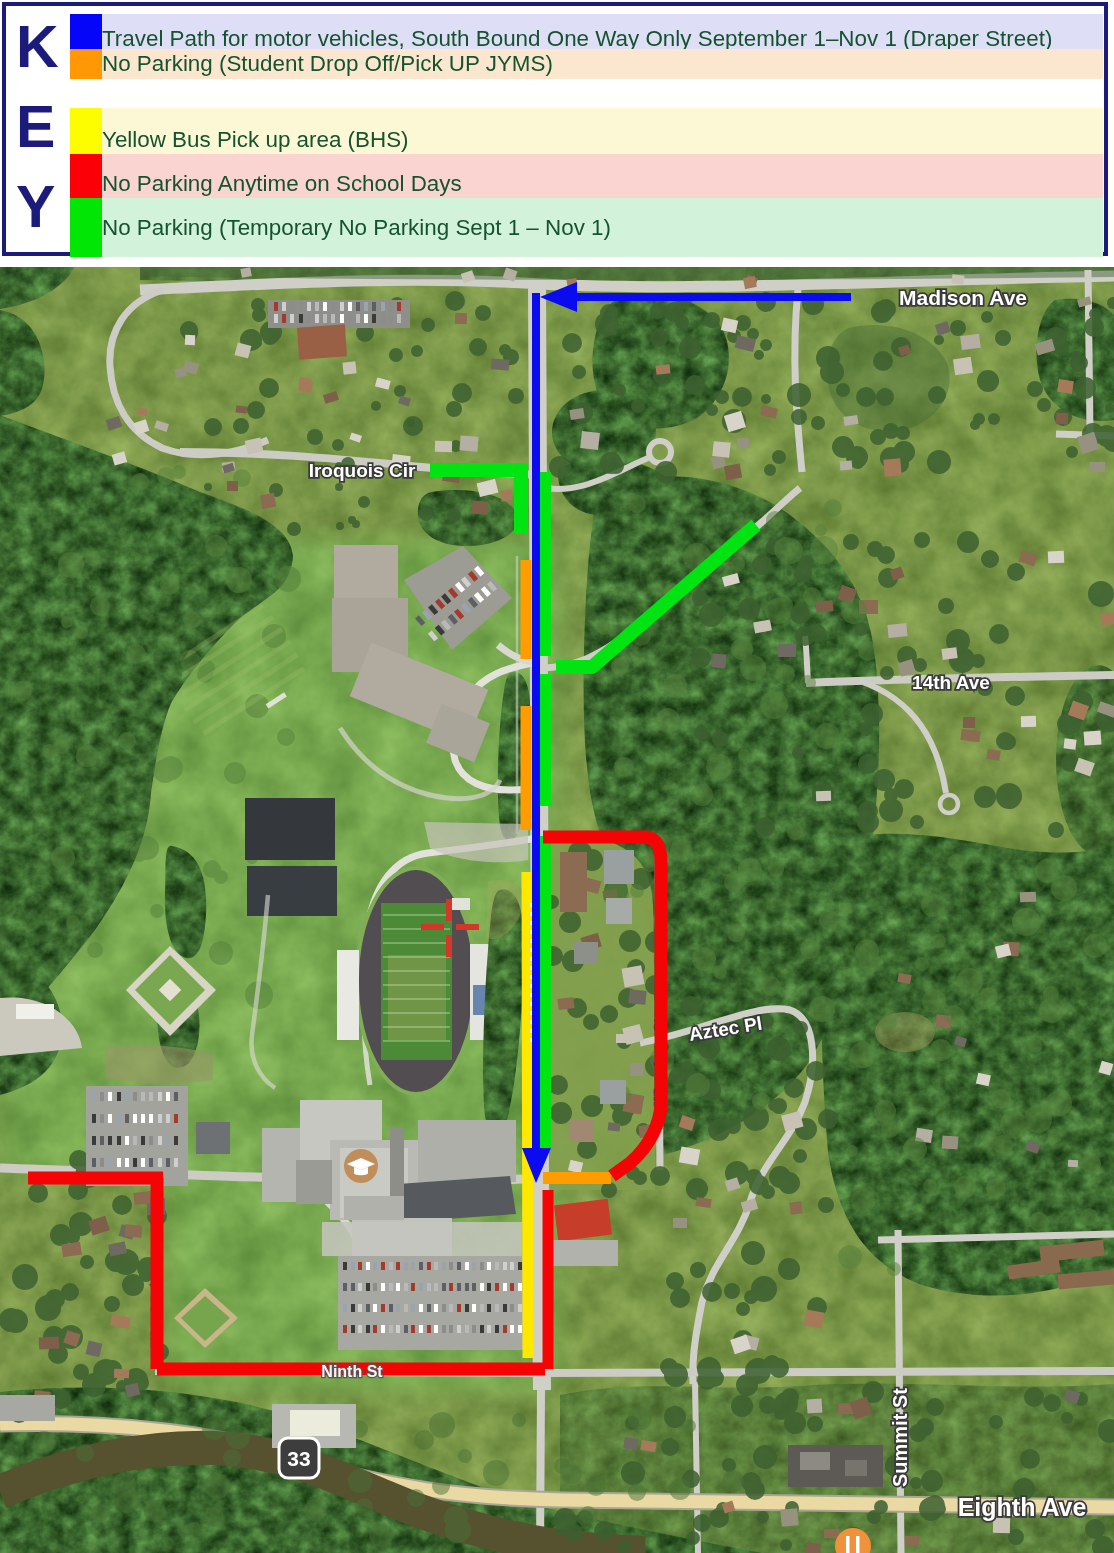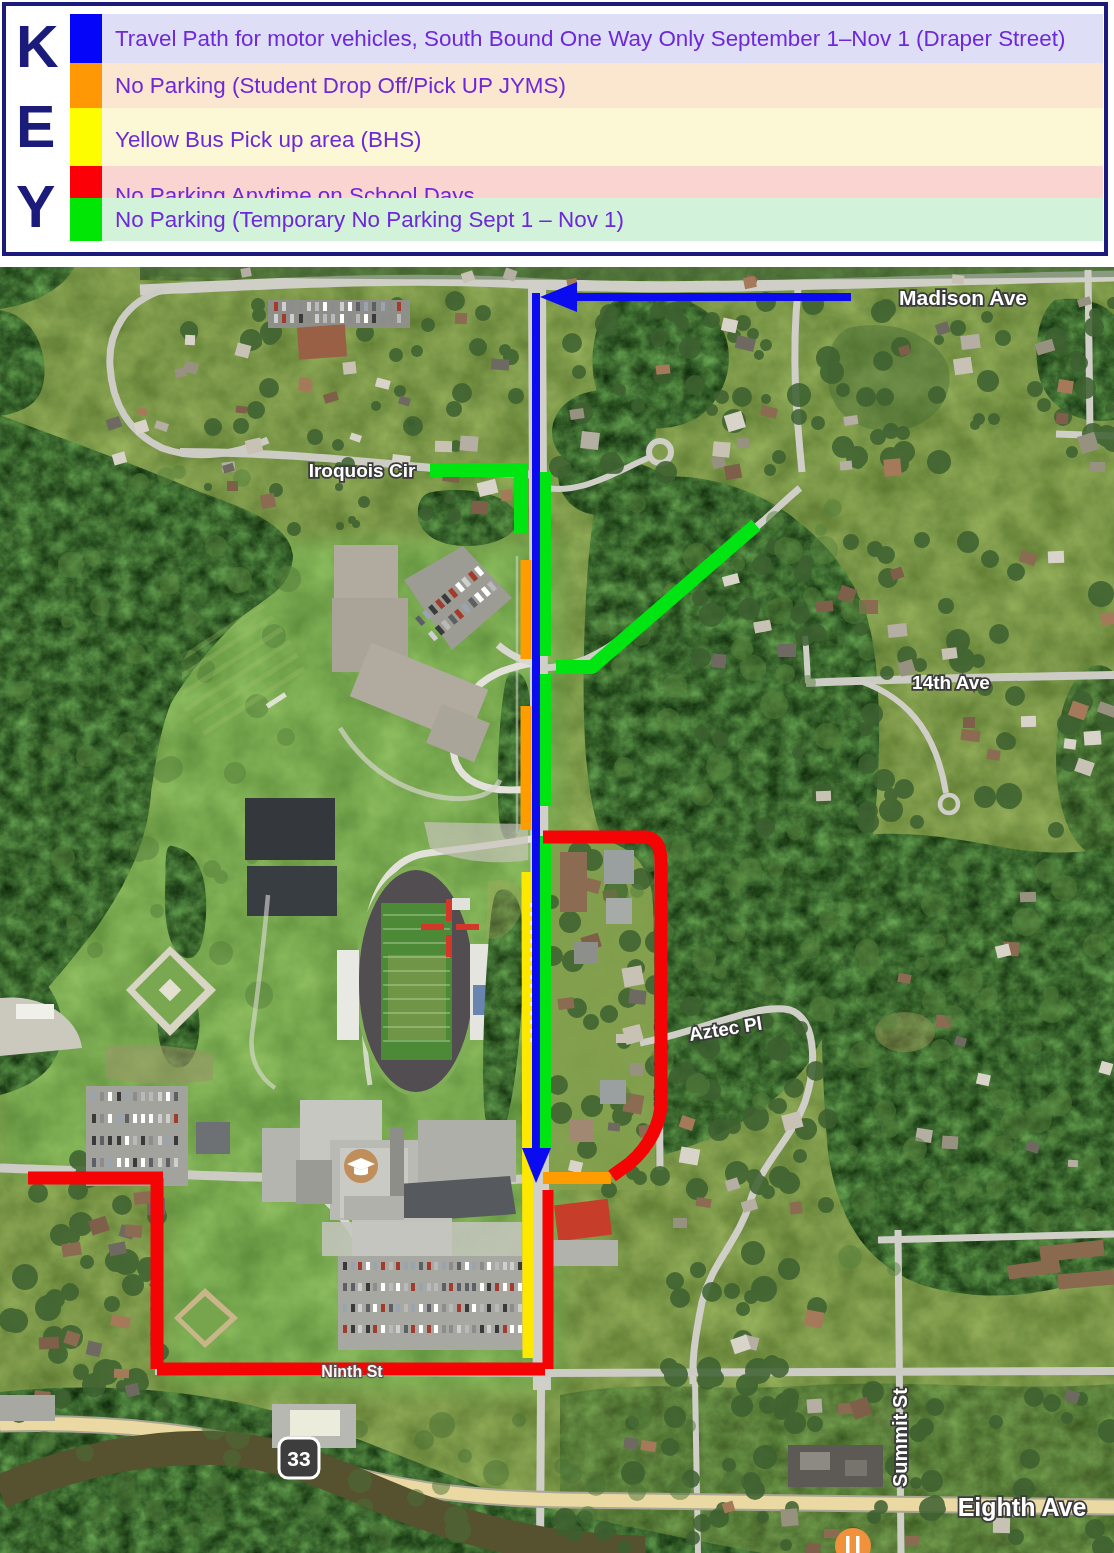--- a/index.html
+++ b/index.html
@@ -1,54 +1,54 @@
 <!DOCTYPE html>
 <html><head>
 <meta charset="utf-8">
 <style>
   html,body{margin:0;padding:0;background:#ffffff;}
   body{width:1114px;height:1553px;position:relative;font-family:"Liberation Sans",sans-serif;overflow:hidden;}
   .key{position:absolute;left:2px;top:2px;width:1098px;height:246px;border:4px solid #1b1b7c;background:#ffffff;}
   .klet{position:absolute;left:10px;font-weight:700;font-size:59px;color:#1b1b7c;line-height:1;}
   .krow{position:absolute;left:64px;height:46px;display:flex;align-items:stretch;width:1033px;}
   .ksq{width:32px;flex:none;}
-  .ktxt{flex:1;display:flex;align-items:center;padding-left:13px;font-size:22.4px;color:#6d28d9;font-weight:400;}
+  .ktxt{flex:1;display:flex;align-items:center;font-size:22.4px;color:#14532d;font-weight:400;}
 </style>
 </head>
 <body>
 
 <div class="key">
 
   <div class="klet" style="top:12px">K</div>
 
   <div class="klet" style="top:92px">E</div>
 
   <div class="klet" style="top:172px">Y</div>
 
   <div class="krow" style="top:8px;height:49px">
       <div class="ksq" style="background:#0505fa"></div>
       <div class="ktxt" style="background:#dfdef7">Travel Path for motor vehicles, South Bound One Way Only September 1–Nov 1 (Draper Street)</div>
     </div>
 
-  <div class="krow" style="top:57px;height:45px">
+  <div class="krow" style="top:43px;height:30px">
       <div class="ksq" style="background:#ff9804"></div>
       <div class="ktxt" style="background:#fbe7d0">No Parking (Student Drop Off/Pick UP JYMS)</div>
     </div>
 
   <div class="krow" style="top:102px;height:64px">
       <div class="ksq" style="background:#fdfd00"></div>
       <div class="ktxt" style="background:#fcf8d5">Yellow Bus Pick up area (BHS)</div>
     </div>
 
-  <div class="krow" style="top:160px;height:60px">
+  <div class="krow" style="top:148px;height:60px">
       <div class="ksq" style="background:#fb0006"></div>
       <div class="ktxt" style="background:#fad4d0">No Parking Anytime on School Days</div>
     </div>
 
-  <div class="krow" style="top:192px;height:43px">
+  <div class="krow" style="top:192px;height:59px">
       <div class="ksq" style="background:#02e606"></div>
       <div class="ktxt" style="background:#d2f3d9">No Parking (Temporary No Parking Sept 1 – Nov 1)</div>
     </div>
 </div>
 
 <svg width="1114" height="1286" viewBox="0 267 1114 1286" style="position:absolute;left:0;top:267px">
 <defs>
   <filter id="ftree" x="-5%" y="-5%" width="110%" height="110%" color-interpolation-filters="sRGB">
     <feTurbulence type="fractalNoise" baseFrequency="0.06" numOctaves="5" seed="11" result="n"></feTurbulence>
     <feColorMatrix in="n" type="matrix" values="0.40 0 0 0 0.03  0.55 0 0 0 0.13  0.32 0 0 0 0.02  0 0 0 0 1" result="c"></feColorMatrix>

